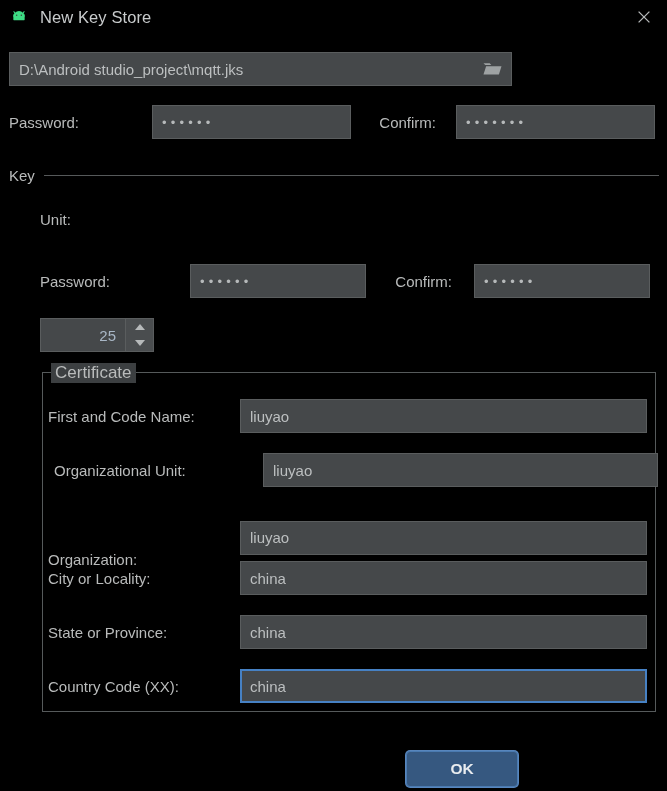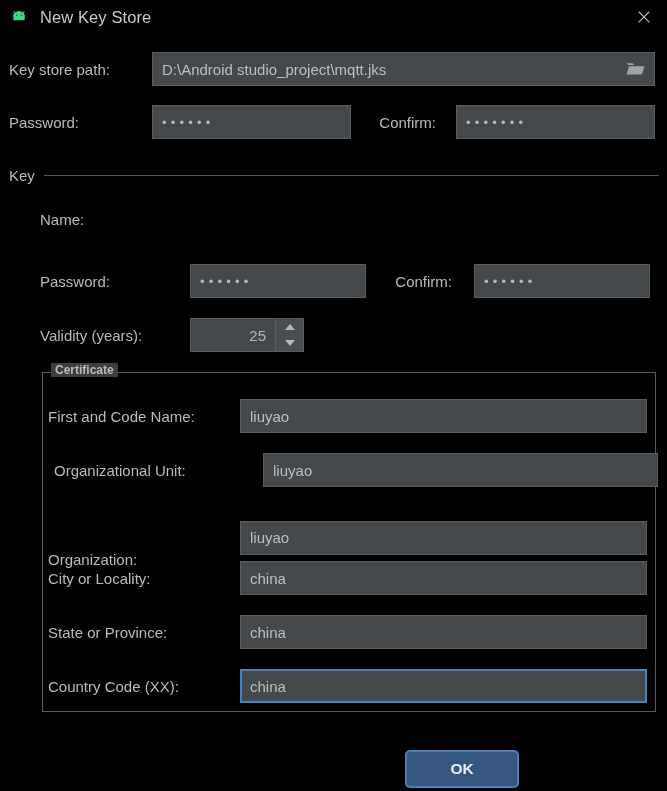--- a/index.html
+++ b/index.html
@@ -159,23 +159,22 @@
     position: absolute;
     left: 42px; top: 372px;
     width: 614px; height: 340px;
     border: 1px solid #565a5b;
   }
   .groupbox > .gb-title {
     position: absolute;
     left: 8px; top: -10px;
     background: #3c3f41;
     padding: 0 4px;
-    font-size: 12px;
+    font-size: 17px;
     color: #b9bbbb;
-    font-weight: bold;
   }
 
   
   .btn {
     height: 36px;
     min-width: 112px;
     border-radius: 4px;
     display: flex;
     align-items: center;
     justify-content: center;
@@ -214,21 +213,20 @@
     </svg>
     <div class="title-text">New Key Store</div>
     <div class="close-btn">
       <svg width="14" height="14" viewBox="0 0 14 14">
         <path d="M1.6 1.6 L12.4 12.4 M12.4 1.6 L1.6 12.4" stroke="#b6b9ba" stroke-width="1.3" fill="none"></path>
       </svg>
     </div>
   </div>
 
   <div class="row" style="left:9px; top:52px; width:650px;">
-    <div class="lbl" style="width:143px;">Key store path:</div>
     <div class="field path-field" style="width:503px;">
       <span>D:\Android studio_project\mqtt.jks</span>
       <div class="folder-btn">
         <svg width="19" height="16" viewBox="0 0 19 16">
           <path d="M0.5 2.2 h6.2 l1.6 1.9 h-6.0 z" fill="#9ea2a3"></path>
           <path d="M0.5 13.6 l2.6 -8.3 h15.4 l-2.6 8.3 z" fill="#9ea2a3"></path>
         </svg>
       </div>
     </div>
   </div>
@@ -243,36 +241,35 @@
       <span class="dots">•••••••</span>
     </div>
   </div>
 
   <div class="section-head">
     <span class="t">Key</span>
     <span class="line"></span>
   </div>
 
   <div class="row" style="left:40px; top:211px; width:619px;">
-    <div class="lbl" style="width:150px;">Name:</div>
+    <div class="lbl" style="width:150px;">Unit:</div>
   </div>
 
   <div class="row" style="left:40px; top:264px; width:619px;">
     <div class="lbl" style="width:150px;">Password:</div>
     <div class="field" style="width:176px;">
       <span class="dots">••••••</span>
     </div>
     <div class="lbl" style="width:108px; text-align:right; padding-right:22px;">Confirm:</div>
     <div class="field" style="width:176px;">
       <span class="dots">••••••</span>
     </div>
   </div>
 
   <div class="row" style="left:40px; top:318px;">
-    <div class="lbl" style="width:150px;">Validity (years):</div>
     <div class="spinner">
       <div class="val">25</div>
       <div class="btns">
         <span>
             <i class="tri-up"></i>
           </span>
         <span>
             <i class="tri-dn"></i>
           </span>
       </div>

